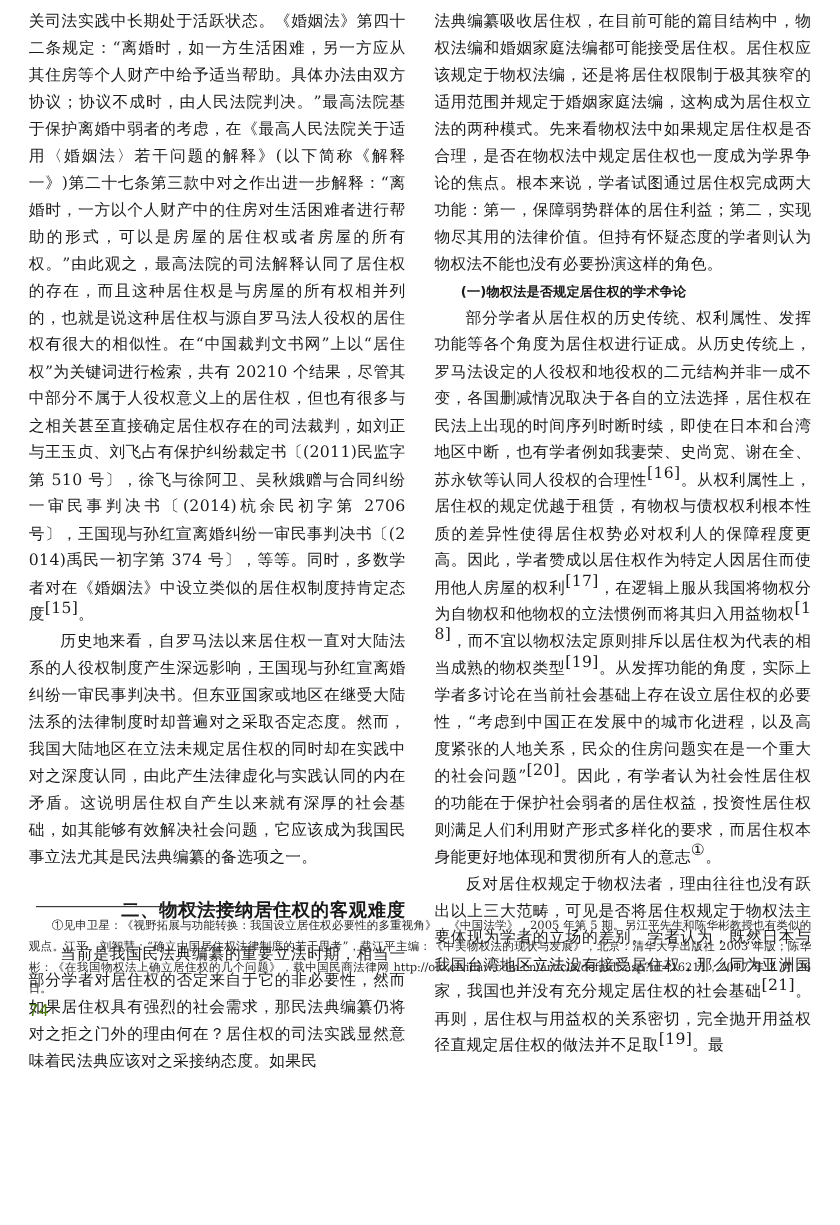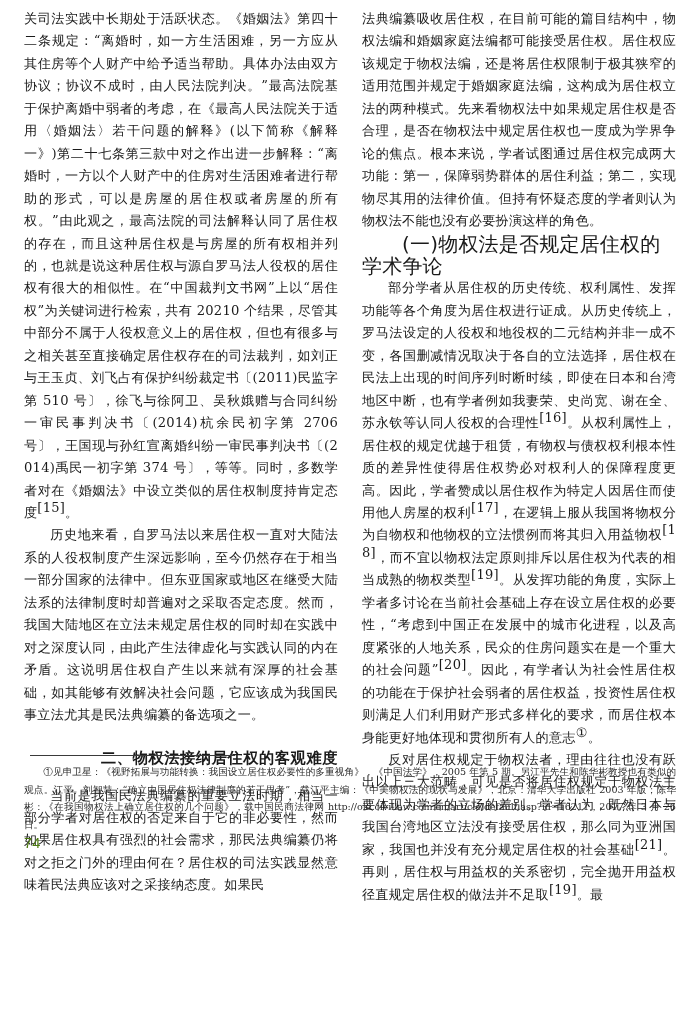--- a/index.html
+++ b/index.html
@@ -61,23 +61,23 @@
     font-size: 15.2px;
     line-height: 22px;
     text-align: right;
     font-weight: bold;
     letter-spacing: 0.04em;
     font-family: "DejaVu Sans", "Liberation Sans", sans-serif;
   }
 
   h3.sub-heading {
     margin: 0;
-    font-size: 20px;
+    font-size: 11px;
     line-height: 22.45px;
-    font-weight: normal;
+    font-weight: bold;
     text-indent: 2em;
     letter-spacing: 0.01em;
     font-family: "DejaVu Sans", "Liberation Sans", sans-serif;
   }
 
   sup.ref {
     font-size: 13px;
     vertical-align: super;
     line-height: 0;
   }
@@ -126,21 +126,21 @@
 <body>
 
 <div class="page">
 
   <div class="columns">
 
     <div class="col col-left">
 
       <p class="body cont"><span>关司法实践中长期处于活跃状态。《婚姻法》第四十二条规定：“离婚时，如一方生活困难，另一方应从其住房等个人财产中给予适当帮助。具体办法由双方协议；协议不成时，由人民法院判决。”最高法院基于保护离婚中弱者的考虑，在《最高人民法院关于适用〈婚姻法〉若干问题的解释》(以下简称《解释一》)第二十七条第三款中对之作出进一步解释：“离婚时，一方以个人财产中的住房对生活困难者进行帮助的形式，可以是房屋的居住权或者房屋的所有权。”由此观之，最高法院的司法解释认同了居住权的存在，而且这种居住权是与房屋的所有权相并列的，也就是说这种居住权与源自罗马法人役权的居住权有很大的相似性。在“中国裁判文书网”上以“居住权”为关键词进行检索，共有 20210 个结果，尽管其中部分不属于人役权意义上的居住权，但也有很多与之相关甚至直接确定居住权存在的司法裁判，如刘正与王玉贞、刘飞占有保护纠纷裁定书〔(2011)民监字第 510 号〕，徐飞与徐阿卫、吴秋娥赠与合同纠纷一审民事判决书〔(2014)杭余民初字第 2706 号〕，王国现与孙红宣离婚纠纷一审民事判决书〔(2014)禹民一初字第 374 号〕，等等。同时，多数学者对在《婚姻法》中设立类似的居住权制度持肯定态度</span><sup class="ref">[15]</sup><span>。</span></p>
 
-      <p class="body">历史地来看，自罗马法以来居住权一直对大陆法系的人役权制度产生深远影响，至今仍然存在于相当一部分国家的法律中。但东亚国家或地区在继受大陆法系的法律制度时却普遍对之采取否定态度。然而，我国大陆地区在立法未规定居住权的同时却在实践中对之深度认同，由此产生法律虚化与实践认同的内在矛盾。这说明居住权自产生以来就有深厚的社会基础，如其能够有效解决社会问题，它应该成为我国民事立法尤其是民法典编纂的备选项之一。</p>
+      <p class="body">历史地来看，自罗马法以来居住权一直对大陆法系的人役权制度产生深远影响，王国现与孙红宣离婚纠纷一审民事判决书。但东亚国家或地区在继受大陆法系的法律制度时却普遍对之采取否定态度。然而，我国大陆地区在立法未规定居住权的同时却在实践中对之深度认同，由此产生法律虚化与实践认同的内在矛盾。这说明居住权自产生以来就有深厚的社会基础，如其能够有效解决社会问题，它应该成为我国民事立法尤其是民法典编纂的备选项之一。</p>
 
       <h2 class="section-heading">二、物权法接纳居住权的客观难度</h2>
 
       <p class="body">当前是我国民法典编纂的重要立法时期，相当一部分学者对居住权的否定来自于它的非必要性，然而如果居住权具有强烈的社会需求，那民法典编纂仍将对之拒之门外的理由何在？居住权的司法实践显然意味着民法典应该对之采接纳态度。如果民</p>
     </div>
 
     <div class="col col-right">
 
       <p class="body cont">法典编纂吸收居住权，在目前可能的篇目结构中，物权法编和婚姻家庭法编都可能接受居住权。居住权应该规定于物权法编，还是将居住权限制于极其狭窄的适用范围并规定于婚姻家庭法编，这构成为居住权立法的两种模式。先来看物权法中如果规定居住权是否合理，是否在物权法中规定居住权也一度成为学界争论的焦点。根本来说，学者试图通过居住权完成两大功能：第一，保障弱势群体的居住利益；第二，实现物尽其用的法律价值。但持有怀疑态度的学者则认为物权法不能也没有必要扮演这样的角色。</p>
 

